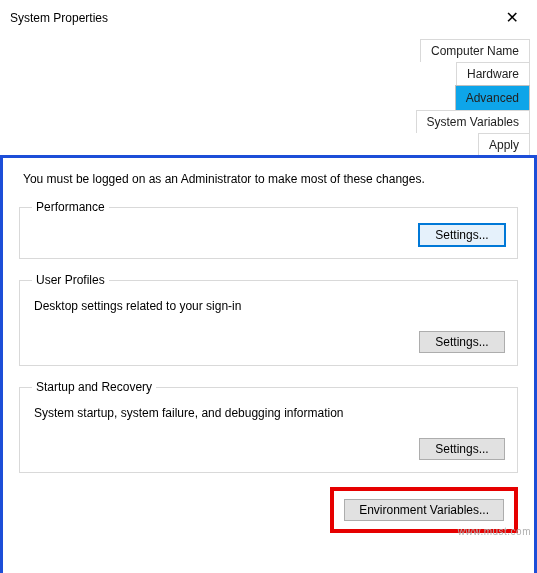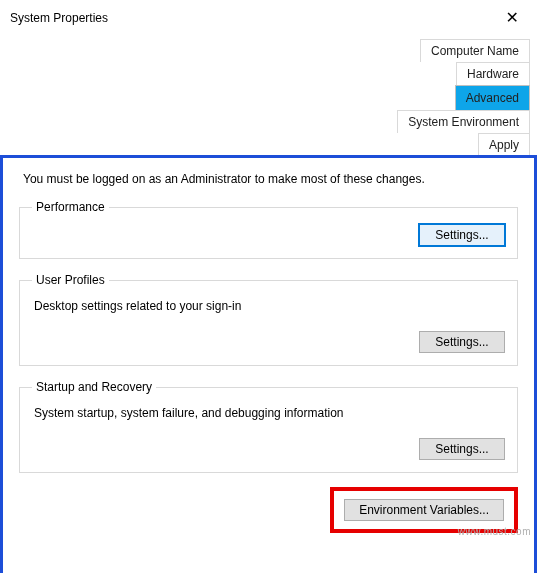--- a/index.html
+++ b/index.html
@@ -126,21 +126,21 @@
 
 <div class="titlebar">
   <span class="title">System Properties</span>
   <span class="close-x">✕</span>
 </div>
 
 <div class="tabrow">
   <div class="tab">Computer Name</div>
   <div class="tab">Hardware</div>
   <div class="tab active">Advanced</div>
-  <div class="tab">System Environment</div>
+  <div class="tab">System Variables</div>
   <div class="tab">Apply</div>
 </div>
 
 <div class="tabpanel">
   <div class="intro">You must be logged on as an Administrator to make most of these changes.</div>
 
   <fieldset class="group">
     <legend>Performance</legend>
     <div class="btnrow">
       <button class="win highlight">Settings...</button>

